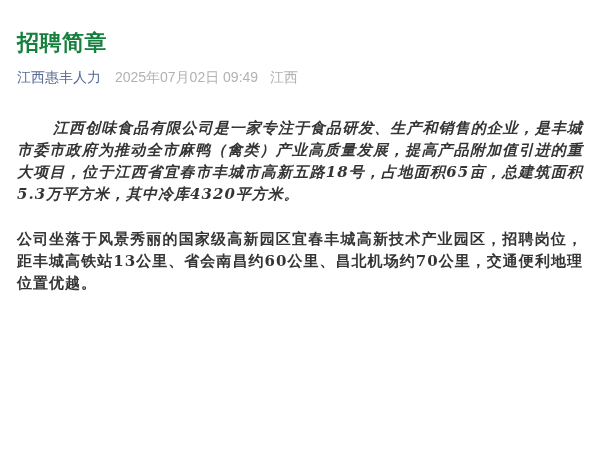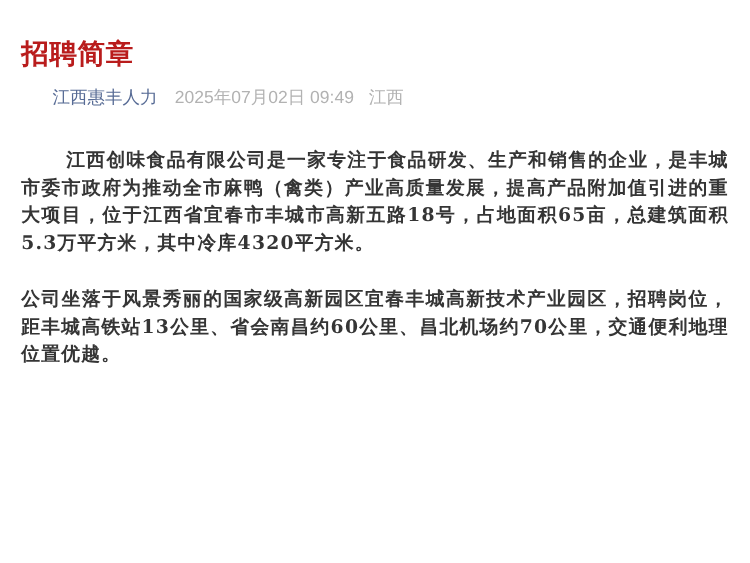--- a/index.html
+++ b/index.html
@@ -18,30 +18,29 @@
     width: 600px;
     height: 450px;
     padding: 28px 17px 0 17px;
     background: #ffffff;
   }
   .article-title {
     margin: 0;
     font-size: 22px;
     line-height: 30px;
     font-weight: 700;
-    color: #b91c1c;
+    color: #15803d;
     letter-spacing: 0.5px;
     font-family: "Liberation Sans", sans-serif;
   }
   .meta-row {
     margin-top: 9px;
     font-size: 14px;
     line-height: 20px;
     white-space: nowrap;
-    margin-left: 25px;
   }
   .account-name {
     color: #576b95;
     margin-right: 10px;
     cursor: pointer;
     text-decoration: none;
   }
   .publish-date {
     color: #b2b2b2;
   }
@@ -58,20 +57,21 @@
     font-family: "DejaVu Serif", "Liberation Serif", serif;
     font-weight: 700;
     font-size: 15px;
     line-height: 22px;
     letter-spacing: 1px;
     text-align: justify;
     color: #353535;
   }
   .article-body p.first-indent {
     text-indent: 2.4em;
+    font-style: italic;
   }
 </style>
 </head>
 <body>
 
 <div class="page">
 
   <h1 class="article-title">招聘简章</h1>
 
   <div class="meta-row">

